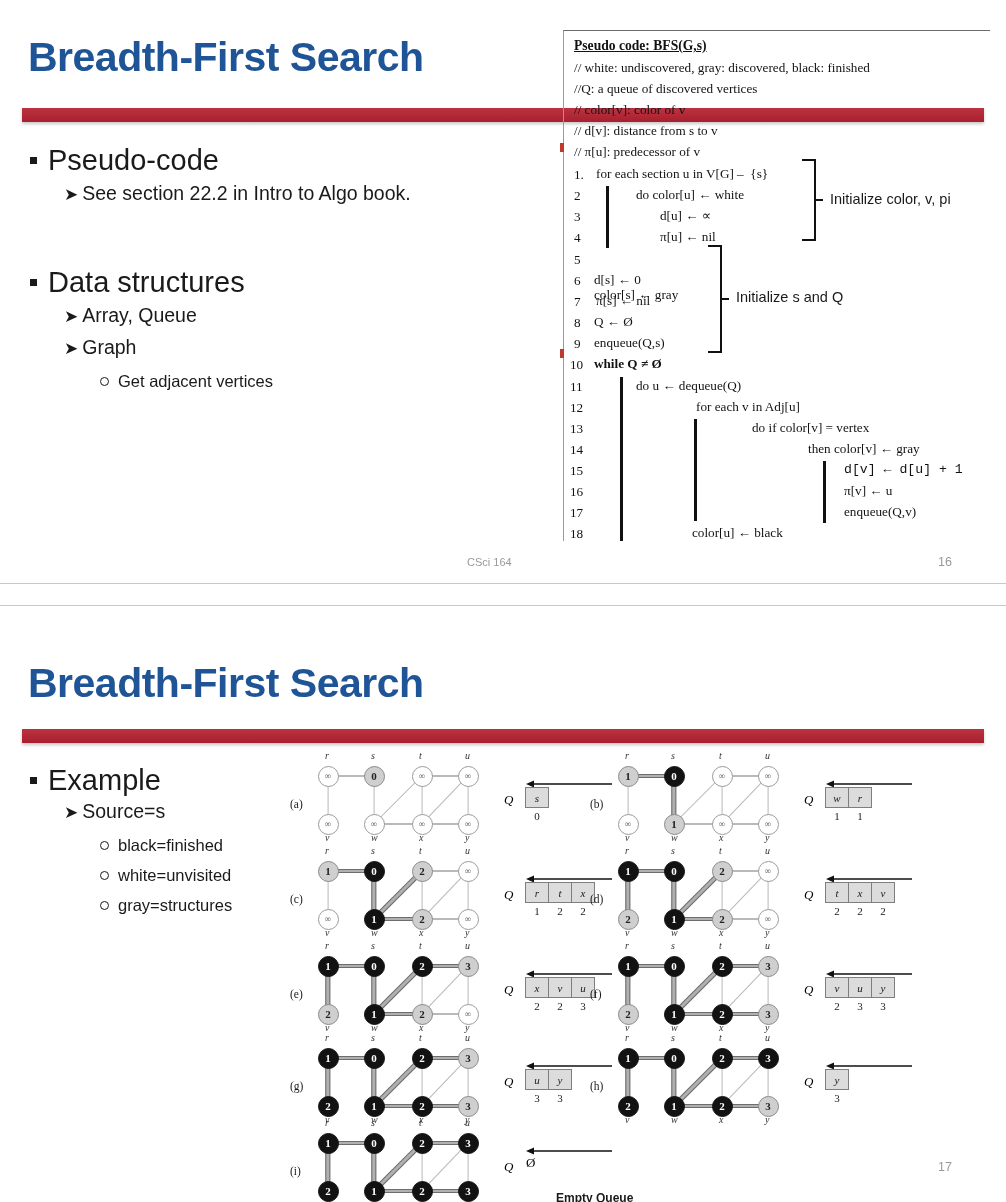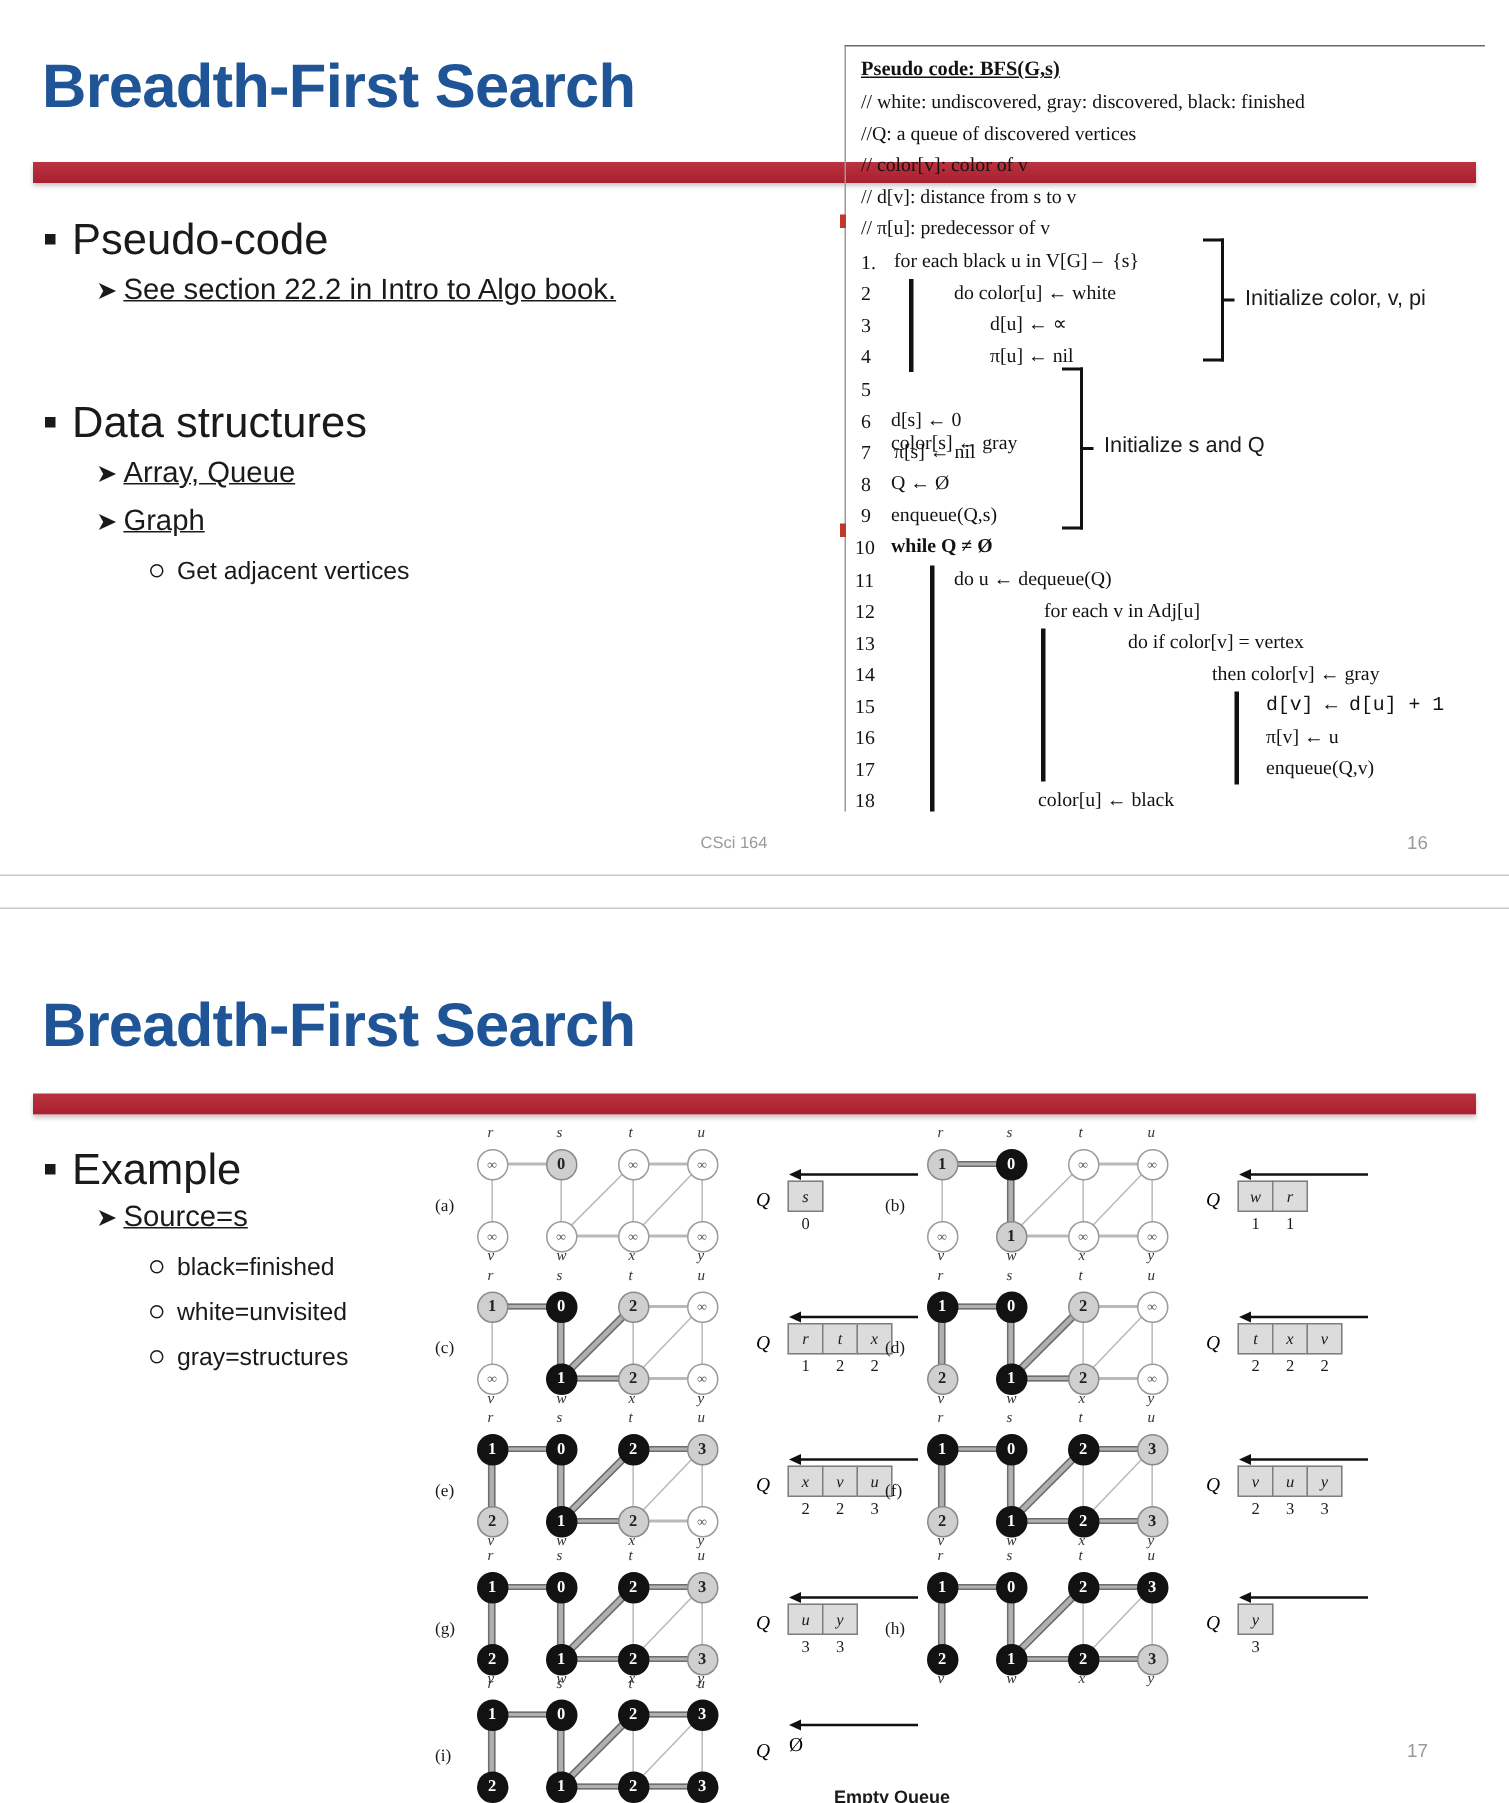--- a/index.html
+++ b/index.html
@@ -32,21 +32,21 @@
     box-shadow:0 2px 3px rgba(0,0,0,.22);
   }
   #s1bar{left:22px;top:108px;width:962px;}
   #s2bar{left:22px;top:729px;width:962px;}
 
   
   .bl{position:absolute;color:#1a1a1a;}
   .b1{font-size:29px;}
   .b1 .sq{display:inline-block;width:7px;height:7px;background:#1a1a1a;
           vertical-align:middle;margin-right:11px;margin-top:-4px;}
-  .b2{font-size:19.5px;text-decoration:underline;}
+  .b2{font-size:19.5px;}
   .b2 .ar{display:inline-block;margin-right:4px;font-size:17px;}
   .b3{font-size:16.5px;}
   .b3 .ci{display:inline-block;width:7px;height:7px;border:1.3px solid #1a1a1a;
           border-radius:50%;vertical-align:middle;margin-right:9px;margin-top:-3px;}
 
   .footer-course{position:absolute;font-size:11px;color:#9a9a9a;}
   .footer-page{position:absolute;font-size:12.5px;color:#9a9a9a;}
 
   
   #pcode{
@@ -140,21 +140,21 @@
 
     <div class="pc hd" style="left:10px;top:8px;">Pseudo code: BFS(G,s)</div>
 
     <div class="pc cm" style="left:10px;top:30px;">// white: undiscovered, gray: discovered, black: finished</div>
     <div class="pc cm" style="left:10px;top:51px;">//Q: a queue of discovered vertices</div>
     <div class="pc cm" style="left:10px;top:72px;">// color[v]: color of v</div>
     <div class="pc cm" style="left:10px;top:93px;">// d[v]: distance from s to v</div>
     <div class="pc cm" style="left:10px;top:114px;">// π[u]: predecessor of v</div>
 
     <div class="num" style="left:10px;top:136px;">1.</div>
-    <div class="pc" style="left:32px;top:136px;">for each black u in V[G] –  {s}</div>
+    <div class="pc" style="left:32px;top:136px;">for each section u in V[G] –  {s}</div>
 
     <div class="num" style="left:10px;top:157px;">2</div>
     <div class="pc" style="left:72px;top:157px;">do color[u] ← white</div>
 
     <div class="num" style="left:10px;top:178px;">3</div>
     <div class="pc" style="left:96px;top:178px;">d[u] ← ∝</div>
 
     <div class="num" style="left:10px;top:199px;">4</div>
     <div class="pc" style="left:96px;top:199px;">π[u] ← nil</div>
 

